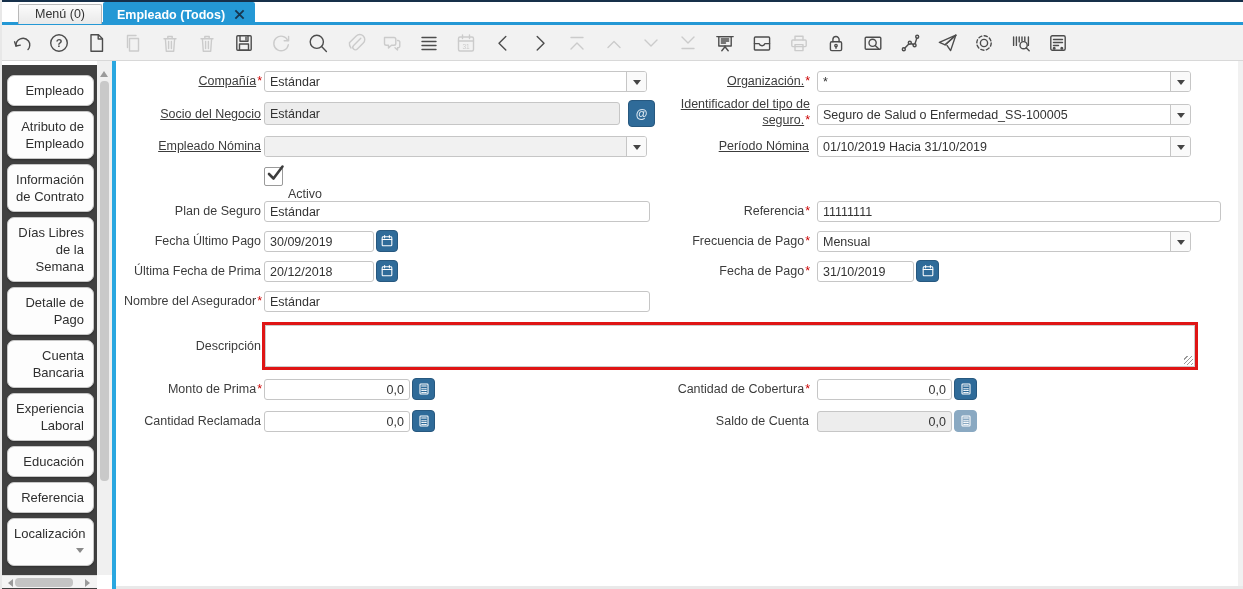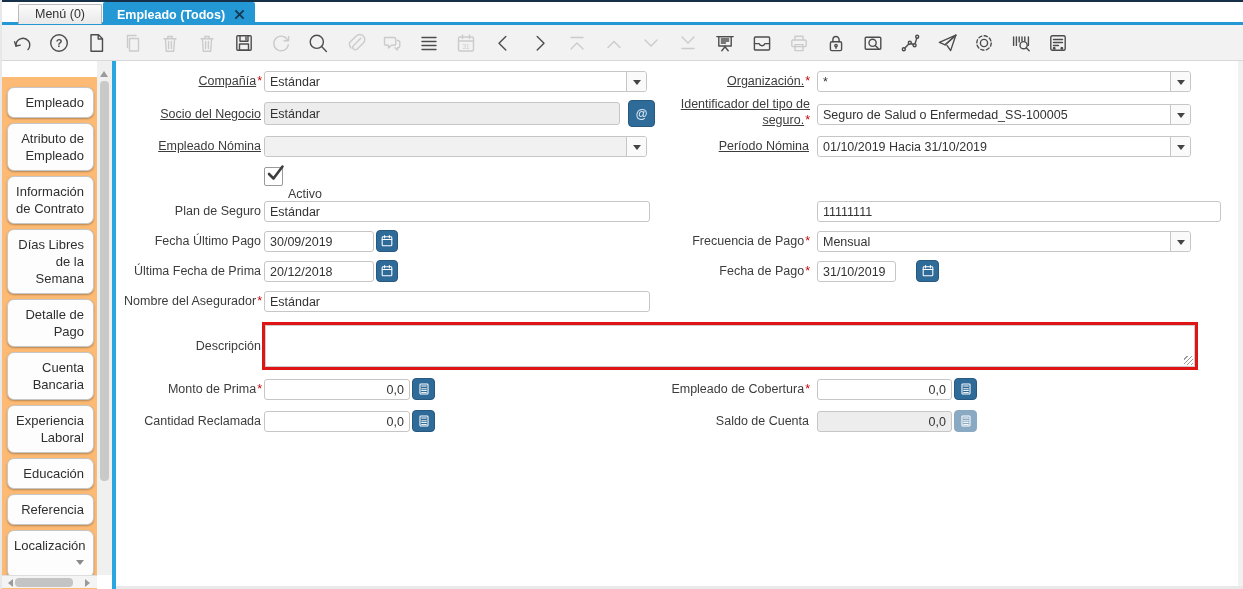--- a/index.html
+++ b/index.html
@@ -24,21 +24,21 @@
   
   .toolbar { position:absolute; left:0; top:25px; right:0; height:36px; background:#f2f2f2;
     border-bottom:1px solid #d8d8d8; display:flex; align-items:center; padding-left:9px; gap:15px; }
   .tbtn { width:22px; height:22px; color:#4d4d4d; display:inline-flex; }
   .tbtn.off { color:#cbcbcb; }
   .tbtn svg { width:22px; height:22px; stroke:currentColor; fill:none;
     stroke-width:1.4; stroke-linecap:round; stroke-linejoin:round; }
 
   
   .main { position:absolute; left:0; top:61px; right:0; bottom:0; }
-  .sidebar { position:absolute; left:0; top:16px; width:95px; bottom:0; background:#fdba74; padding:10px 2px 0 5px; }
+  .sidebar { position:absolute; left:0; top:4px; width:95px; bottom:0; background:#404040; padding:10px 2px 0 5px; }
   .side-tab { width:87px; background:#fdfdfd; border:1px solid #c7c7c7; border-radius:7px;
     box-shadow:0 1px 2px rgba(0,0,0,.28); margin-bottom:5px; padding:6px 9px 6px 6px;
     font-size:13px; line-height:17px; color:#2f2f2f; text-align:right; overflow:hidden; cursor:pointer; }
   .side-tab.active { background:#ffffff; font-weight:normal; }
   .side-tab .mini-caret { display:inline-block; border:4px solid transparent; border-top:5px solid #8a8a8a;
     margin-left:3px; vertical-align:-2px; }
   .vscroll { position:absolute; left:95px; top:0; width:15px; bottom:14px; background:#f0f0f0; }
   .vscroll .up { position:absolute; left:3px; top:6px; border:4.5px solid transparent; border-bottom:6px solid #9a9a9a; }
   .vscroll .thumb { position:absolute; left:3px; top:20px; width:9px; height:400px; background:#c9c9c9; border-radius:4px; }
   .hscroll { position:absolute; left:0; bottom:1px; width:95px; height:13px; background:#f4f4f4; border-top:1px solid #ddd; }
@@ -371,20 +371,21 @@
 
       <span class="checkbox" style="left:148px;top:106px">
         <svg viewBox="0 0 19 20">
             <path d="M3 10 L7.5 14.5 16.5 2.5"></path>
           </svg>
       </span>
       <span class="chk-label" style="left:172px;top:124px">Activo</span>
 
       <label class="lbl" style="left:2px;top:140px;width:144px"><span class="t">Plan de Seguro</span><span class="req"></span></label>
       <input class="fld" style="left: 148px; top: 140px; width: 386px;" value="Estándar">
+      <label class="lbl" style="left:534px;top:140px;width:160px"><span class="t">Referencia</span><span class="req">*</span></label>
       <input class="fld" style="left: 701px; top: 140px; width: 404px;" value="11111111">
 
       <label class="lbl" style="left:2px;top:170px;width:144px"><span class="t">Fecha Último Pago</span><span class="req"></span></label>
       <input class="fld" style="left: 148px; top: 170px; width: 110px;" value="30/09/2019">
       <span class="bluebtn" style="left:260px;top:169px;width:22px;height:22px">
         <svg viewBox="0 0 16 16" width="14" height="14">
             <rect x="2.5" y="3.2" width="11" height="10.3" rx="1"></rect>
             <path d="M2.5 6.2 H13.5 M5.3 1.8 V4.4 M10.7 1.8 V4.4"></path>
           </svg>
       </span>
@@ -398,21 +399,21 @@
 
       <label class="lbl" style="left:2px;top:200px;width:144px"><span class="t">Última Fecha de Prima</span><span class="req"></span></label>
       <input class="fld" style="left: 148px; top: 200px; width: 110px;" value="20/12/2018">
       <span class="bluebtn" style="left:260px;top:199px;width:22px;height:22px">
         <svg viewBox="0 0 16 16" width="14" height="14">
             <rect x="2.5" y="3.2" width="11" height="10.3" rx="1"></rect>
             <path d="M2.5 6.2 H13.5 M5.3 1.8 V4.4 M10.7 1.8 V4.4"></path>
           </svg>
       </span>
       <label class="lbl" style="left:534px;top:200px;width:160px"><span class="t">Fecha de Pago</span><span class="req">*</span></label>
-      <input class="fld" style="left: 701px; top: 200px; width: 79px;" value="31/10/2019">
+      <input class="fld" style="left: 701px; top: 200px; width: 97px;" value="31/10/2019">
       <span class="bluebtn" style="left:800px;top:199px;width:23px;height:22px">
         <svg viewBox="0 0 16 16" width="14" height="14">
             <rect x="2.5" y="3.2" width="11" height="10.3" rx="1"></rect>
             <path d="M2.5 6.2 H13.5 M5.3 1.8 V4.4 M10.7 1.8 V4.4"></path>
           </svg>
       </span>
 
       <label class="lbl" style="left:2px;top:230px;width:144px"><span class="t">Nombre del Asegurador</span><span class="req">*</span></label>
       <input class="fld" style="left: 148px; top: 230px; width: 386px;" value="Estándar">
 
@@ -423,21 +424,21 @@
       </div>
 
       <label class="lbl" style="left:2px;top:318px;width:144px"><span class="t">Monto de Prima</span><span class="req">*</span></label>
       <input class="fld num" style="left: 148px; top: 318px; width: 146px;" value="0,0">
       <span class="bluebtn" style="left:296px;top:317px;width:23px;height:22px">
         <svg viewBox="0 0 16 16" width="14" height="14">
             <rect x="3.4" y="2.2" width="9.2" height="11.6" rx="1"></rect>
             <path d="M5.4 4.6 H10.6 M5.4 7.6 H6.4 M7.5 7.6 H8.5 M9.6 7.6 H10.6 M5.4 9.8 H6.4 M7.5 9.8 H8.5 M9.6 9.8 H10.6 M5.4 12 H6.4 M7.5 12 H8.5 M9.6 12 H10.6"></path>
           </svg>
       </span>
-      <label class="lbl" style="left:534px;top:318px;width:160px"><span class="t">Empleado de Cobertura</span><span class="req">*</span></label>
+      <label class="lbl" style="left:534px;top:318px;width:160px"><span class="t">Cantidad de Cobertura</span><span class="req">*</span></label>
       <input class="fld num" style="left: 701px; top: 318px; width: 135px;" value="0,0">
       <span class="bluebtn" style="left:838px;top:317px;width:23px;height:22px">
         <svg viewBox="0 0 16 16" width="14" height="14">
             <rect x="3.4" y="2.2" width="9.2" height="11.6" rx="1"></rect>
             <path d="M5.4 4.6 H10.6 M5.4 7.6 H6.4 M7.5 7.6 H8.5 M9.6 7.6 H10.6 M5.4 9.8 H6.4 M7.5 9.8 H8.5 M9.6 9.8 H10.6 M5.4 12 H6.4 M7.5 12 H8.5 M9.6 12 H10.6"></path>
           </svg>
       </span>
 
       <label class="lbl" style="left:2px;top:350px;width:144px"><span class="t">Cantidad Reclamada</span><span class="req"></span></label>
       <input class="fld num" style="left: 148px; top: 350px; width: 146px;" value="0,0">

